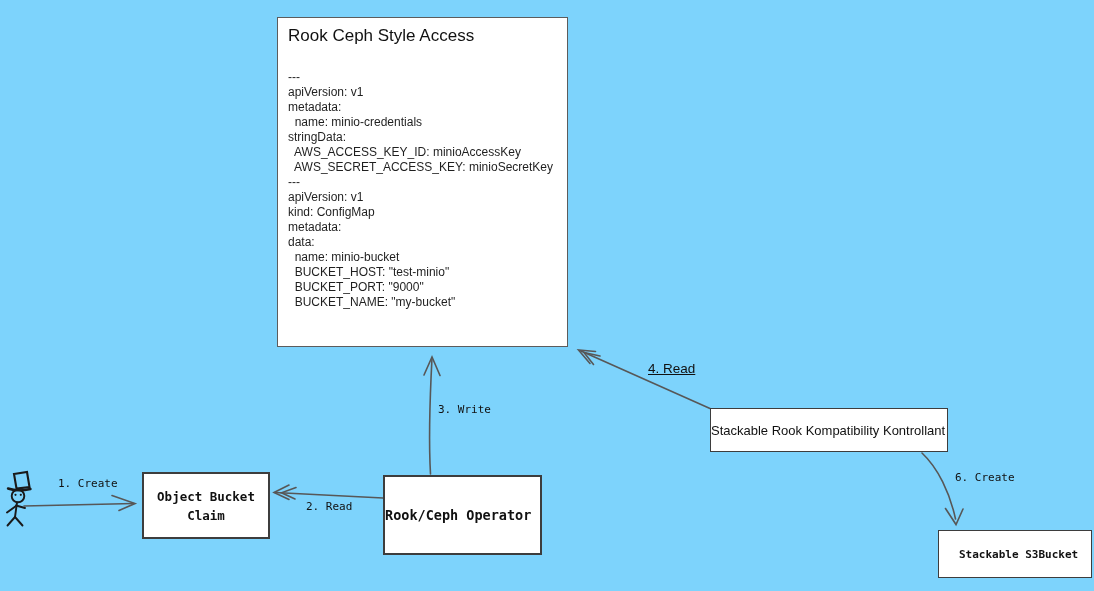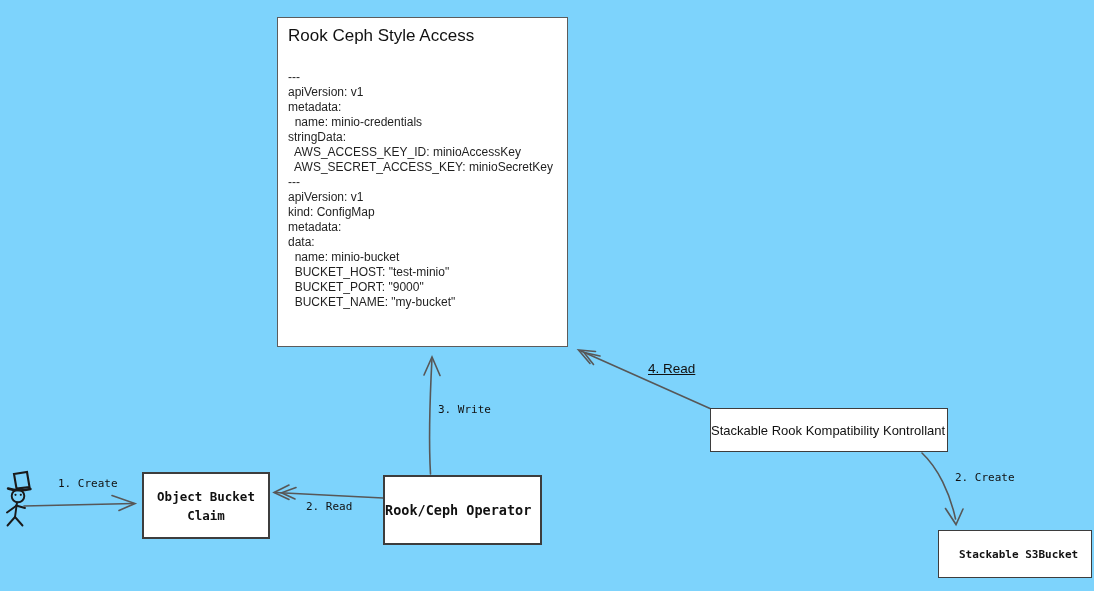--- a/index.html
+++ b/index.html
@@ -54,21 +54,21 @@
     left: 142px; top: 472px;
     width: 128px; height: 67px;
     font-family: "DejaVu Sans Mono", monospace;
     font-size: 12.5px;
     font-weight: bold;
     line-height: 19px;
     padding: 0 8px;
   }
   .node-operator {
     left: 383px; top: 475px;
-    width: 159px; height: 70px;
+    width: 159px; height: 80px;
     font-family: "DejaVu Sans Mono", monospace;
     font-size: 13.5px;
     font-weight: bold;
     white-space: nowrap;
   }
   .node-kontrollant {
     left: 710px; top: 408px;
     width: 238px; height: 44px;
     border-width: 1.6px;
     font-size: 13px;
@@ -180,15 +180,15 @@
   </div>
 
   <div class="box node node-s3">
     <span>Stackable S3Bucket</span>
   </div>
 
   <div class="edge-label" style="left:58px; top:477px;">1. Create</div>
   <div class="edge-label" style="left:306px; top:471px;margin-top:29px;">2. Read</div>
   <div class="edge-label" style="left:438px; top:403px;">3. Write</div>
   <div class="edge-label sans" style="left:648px; top:361px;">4. Read</div>
-  <div class="edge-label" style="left:955px; top:471px;">2. Create</div>
+  <div class="edge-label" style="left:955px; top:471px;">6. Create</div>
 
 </div>
 
 </body></html>

